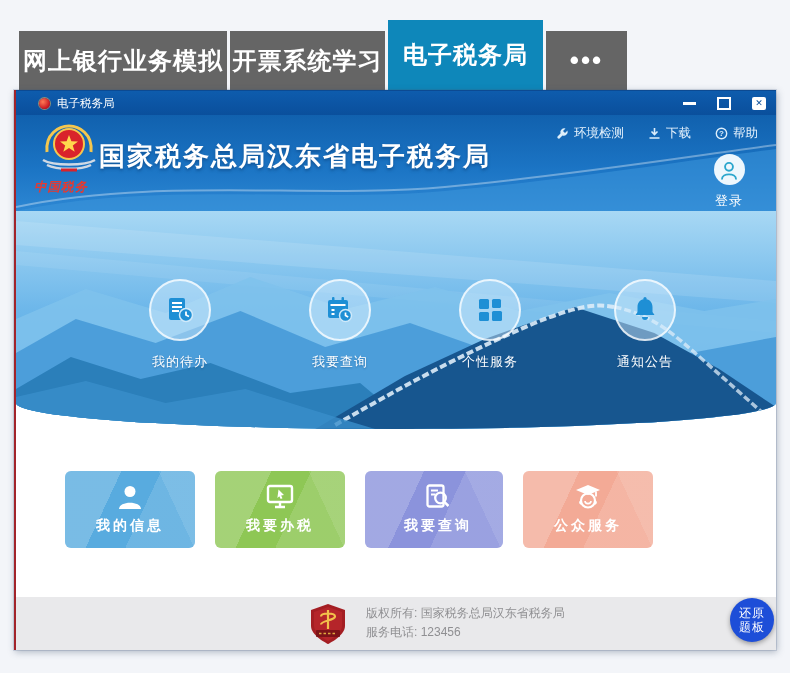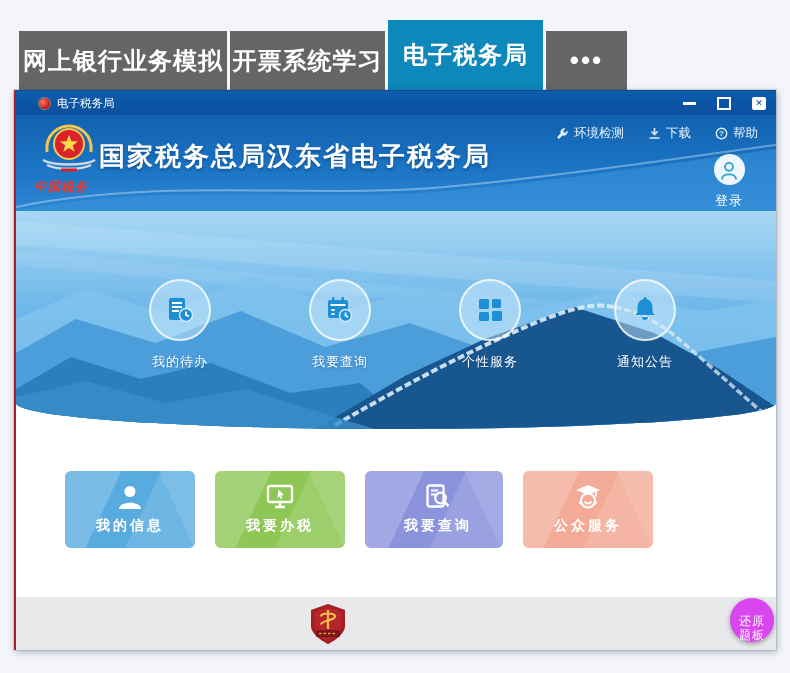--- a/index.html
+++ b/index.html
@@ -270,20 +270,24 @@
     <div class="footer">
       <span class="badge">
         <svg width="40" height="42" viewBox="0 0 40 42">
           <path d="M20,1 L37,7 V23 C37,33 20,41 20,41 C20,41 3,33 3,23 V7 Z" fill="#a41e23"></path>
           <path d="M20,4 L34,9 V23 C34,31 20,38 20,38 C20,38 6,31 6,23 V9 Z" fill="#b5252a"></path>
           <path d="M20,7 V26 M13,13.5 C13,9.5 27,9.5 27,13.5 C27,17.5 13,17.5 13,21.5" stroke="#f2c14b" stroke-width="2.2" fill="none"></path>
           <rect x="8" y="27" width="24" height="7" rx="1" fill="#7c1418"></rect>
           <path d="M11,30.5 H29" stroke="#e0a93e" stroke-width="1.6" stroke-dasharray="2.5 2"></path>
         </svg>
       </span>
-      <div class="restore" style="background-color: #d946ef; justify-content: flex-end; --cardbg: #e81460;">
+      <div class="copy">
+        <div>版权所有: 国家税务总局汉东省税务局</div>
+        <div>服务电话: 123456</div>
+      </div>
+      <div class="restore" style="background-color: #1d4ed8; --cardbg: #e81460;">
         <span>还原</span>
         <span>题板</span>
       </div>
     </div>
 
   </div>
 </div>
 
 </body></html>

